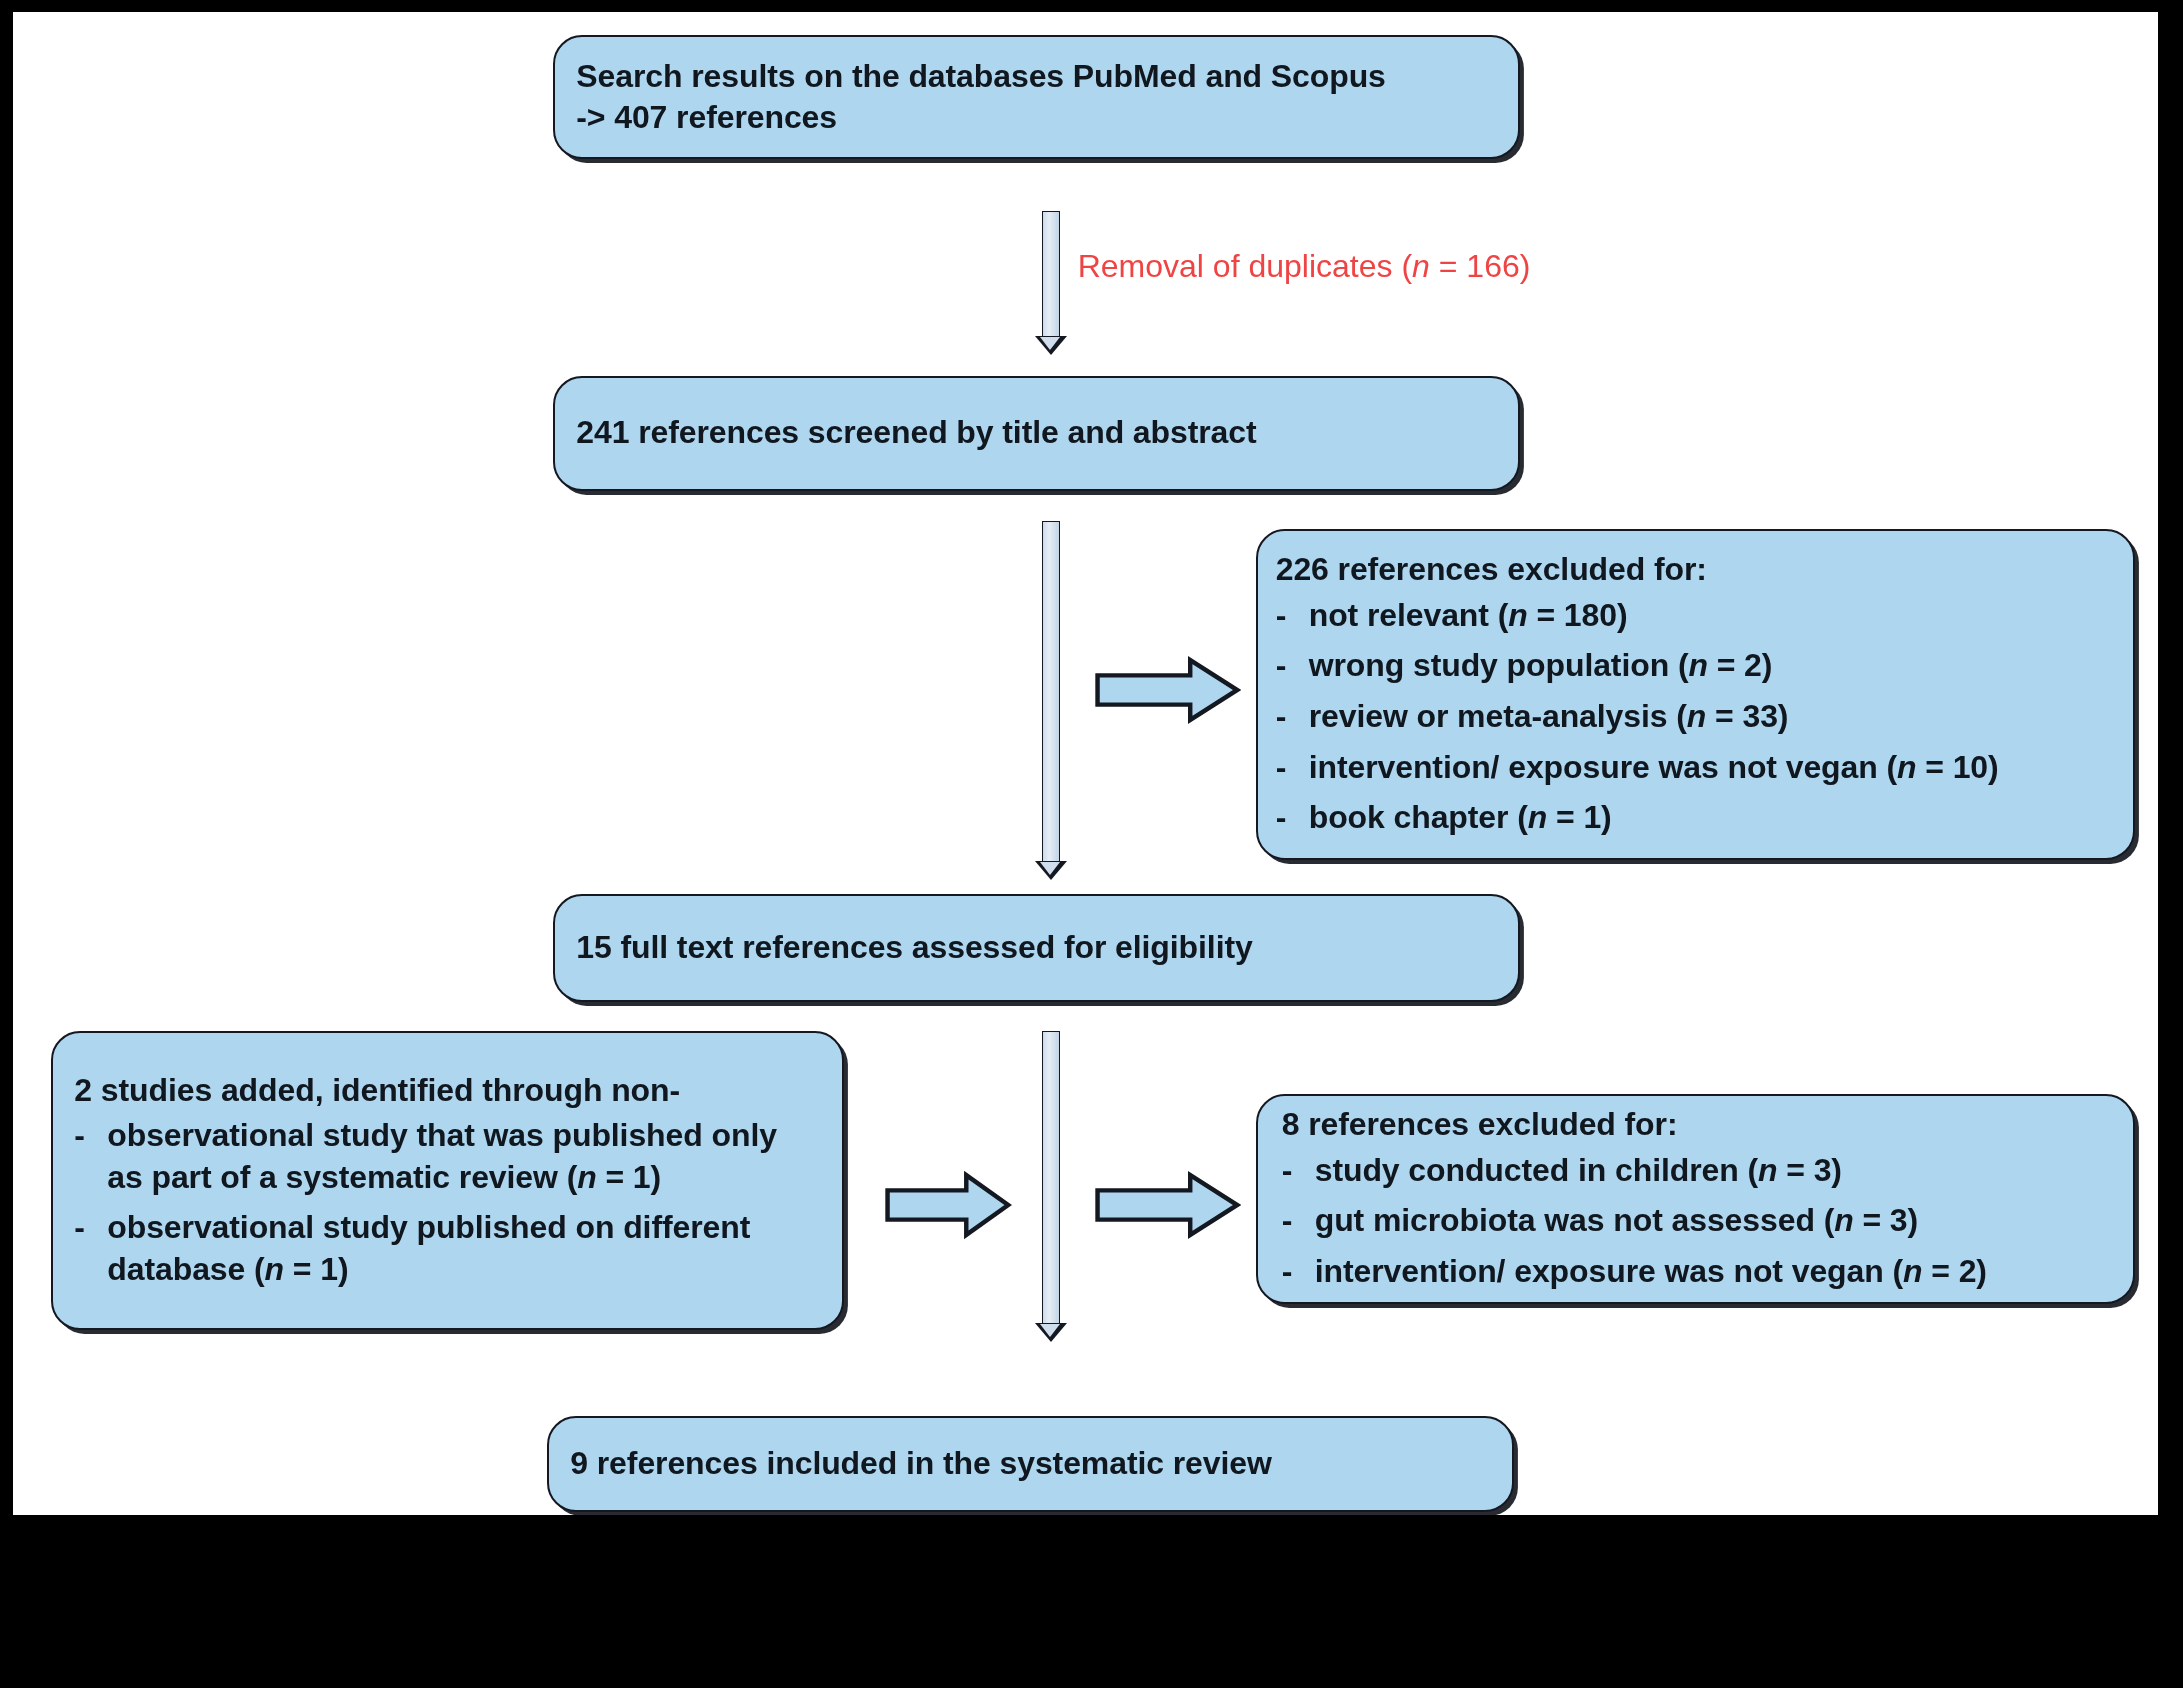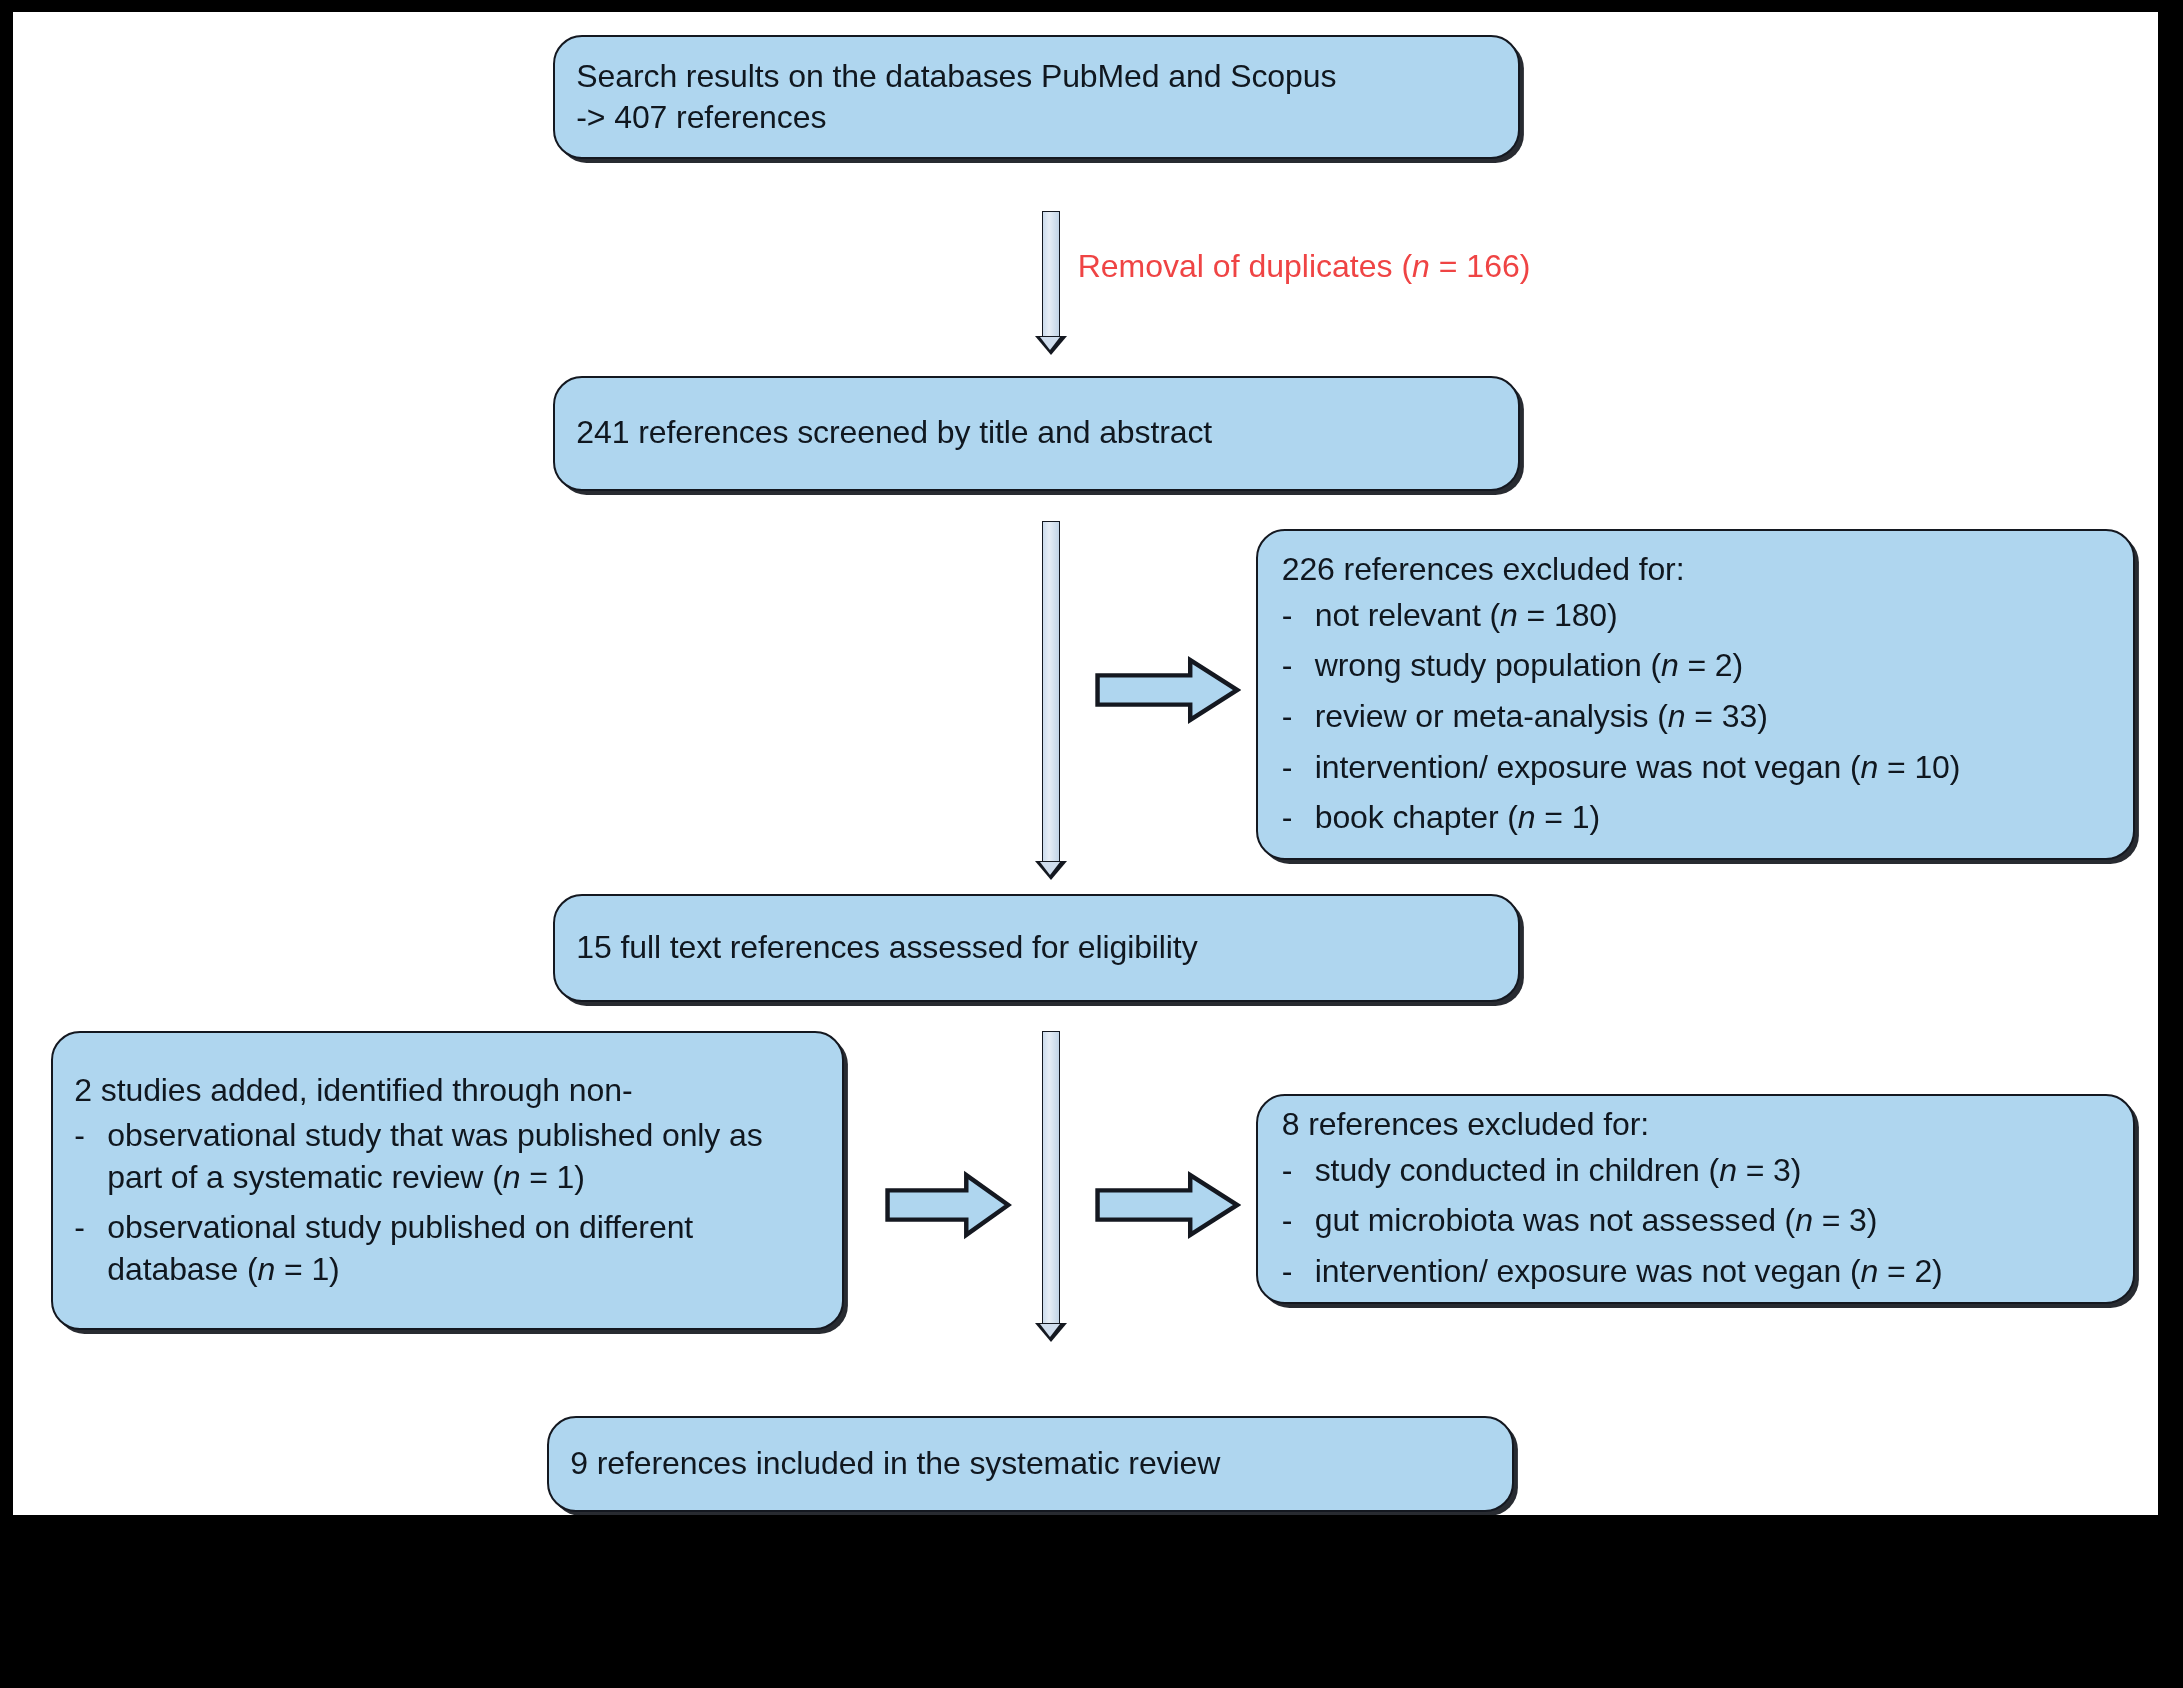--- a/index.html
+++ b/index.html
@@ -33,20 +33,21 @@
     border-radius: 29px;
     box-shadow: 4.5px 4.5px 0 -0.6px rgba(10,14,20,0.88);
     color: #10171f;
     font-size: 32px;
     line-height: 1.30;
     letter-spacing: -0.1px;
     padding: 16.6px 21.6px;
     display: flex;
     flex-direction: column;
     justify-content: center;
+    font-weight: bold;
   }
   .flow-box .line { white-space: nowrap; }
   .flow-box .wrapline { white-space: normal; }
 
   
   .bullets { margin-top: 3.8px; }
   .bullet {
     display: flex;
     align-items: flex-start;
     margin-bottom: 9px;
@@ -134,21 +135,21 @@
       <div class="head" style="top:340px;"></div>
       <div class="head-in" style="top:341px;"></div>
     </div>
 
     <div class="h-arrow" style="left:1082px; top:643px;">
       <svg width="146" height="70" viewBox="0 0 230 110" xmlns="http://www.w3.org/2000/svg">
         <polygon points="4,32 150,32 150,8 224,55 150,102 150,78 4,78" fill="#AFD6EF" stroke="#141820" stroke-width="7" stroke-linejoin="miter"></polygon>
       </svg>
     </div>
 
-    <div class="flow-box" style="left:1243px; top:517px; width:879px; height:331px; padding:19px 24px;">
+    <div class="flow-box" style="left:1243px; top:517px; width:879px; height:331px; padding:19px 18px;">
       <div class="line">226 references excluded for:</div>
       <div class="bullets">
 
         <div class="bullet">
           <span class="dash">-</span>
           <span class="btext"><span>not relevant (</span><span class="ital">n</span><span> = 180)</span></span>
         </div>
 
         <div class="bullet">
           <span class="dash">-</span>

